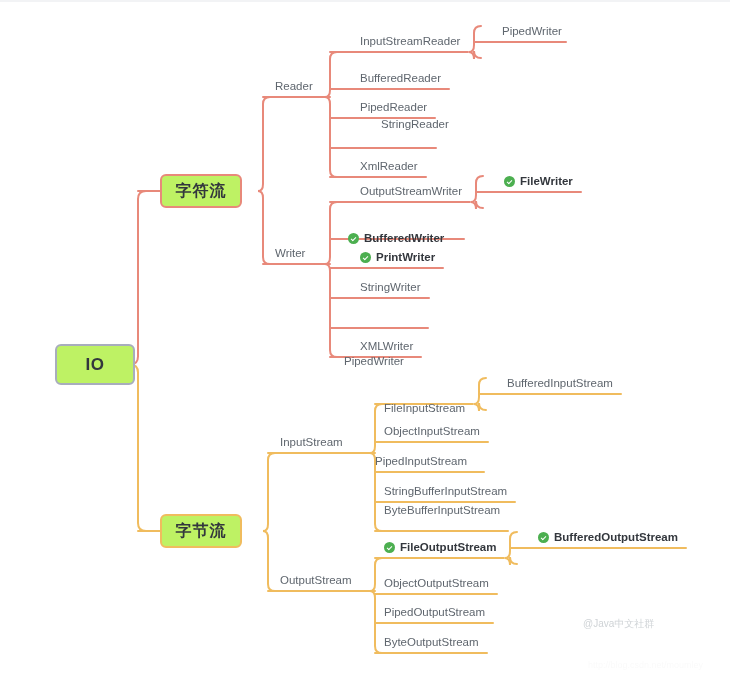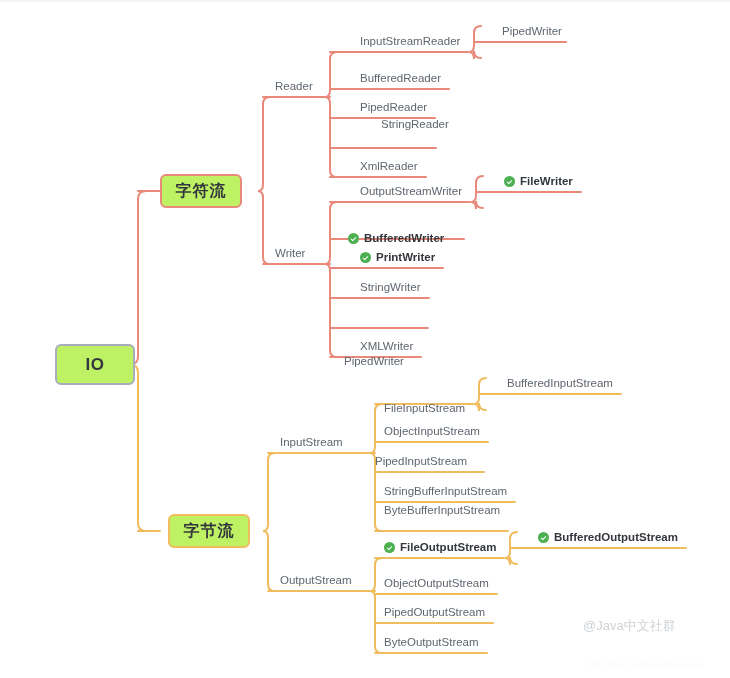--- a/index.html
+++ b/index.html
@@ -16,21 +16,21 @@
   .node-cat.y{border-color:#f0bc5e;}
   .mid{position:absolute;font-size:11.5px;color:#5f666e;white-space:nowrap;}
   .leaf{position:absolute;font-size:11.5px;color:#5f666e;white-space:nowrap;
         display:flex;align-items:center;gap:5px;}
   .leaf.bold{font-weight:bold;color:#33373d;font-size:11.5px;}
   .chk{width:11px;height:11px;border-radius:50%;background:#4caf50;display:inline-block;
        position:relative;flex:0 0 auto;}
   .chk:after{content:"";position:absolute;left:2.5px;top:4.5px;width:4px;height:2px;
        border-left:1.6px solid #fff;border-bottom:1.6px solid #fff;
        transform:rotate(-45deg);}
-  .wm{position:absolute;font-size:13px;color:#cfd3d6;white-space:nowrap;}
+  .wm{position:absolute;font-size:10px;color:#cfd3d6;white-space:nowrap;}
   .wm2{position:absolute;font-size:9px;color:#fafafa;white-space:nowrap;}
 </style>
 </head>
 <body>
 
 <div id="topline"></div>
 <svg id="wires">
     <path d="M 128 364.5 L 130 364.5 Q 138 364.5 138 356.5 L 138 199 Q 138 191 146 191" stroke="#e8897a" stroke-width="2" fill="none" stroke-linecap="round"></path>
     <path d="M 138 191 L 160 191" stroke="#e8897a" stroke-width="2" fill="none" stroke-linecap="round"></path>
     <path d="M 128 364.5 L 130 364.5 Q 138 364.5 138 372.5 L 138 523 Q 138 531 146 531" stroke="#f0bc5e" stroke-width="2" fill="none" stroke-linecap="round"></path>
@@ -142,21 +142,21 @@
     </div>
     <div class="leaf" style="left: 360px; top: 281px;">
       <span>StringWriter</span>
     </div>
     <div class="leaf" style="left: 344px; top: 311px; margin-top: 44px;">
       <span>PipedWriter</span>
     </div>
     <div class="leaf" style="left: 360px; top: 340px;">
       <span>XMLWriter</span>
     </div>
-    <div class="node node-cat y" style="left: 160px; top: 514px; width: 82px; height: 34px; margin-left: 8px;">字节流</div>
+    <div class="node node-cat y" style="left: 160px; top: 514px; width: 82px; height: 34px;">字节流</div>
     <div class="mid" style="left: 280px; top: 436px;">InputStream</div>
     <div class="leaf" style="left: 384px; top: 387px; margin-top: 15px;">
       <span>FileInputStream</span>
     </div>
     <div class="leaf" style="left: 507px; top: 377px;">
       <span>BufferedInputStream</span>
     </div>
     <div class="leaf" style="left: 384px; top: 425px;">
       <span>ObjectInputStream</span>
     </div>

